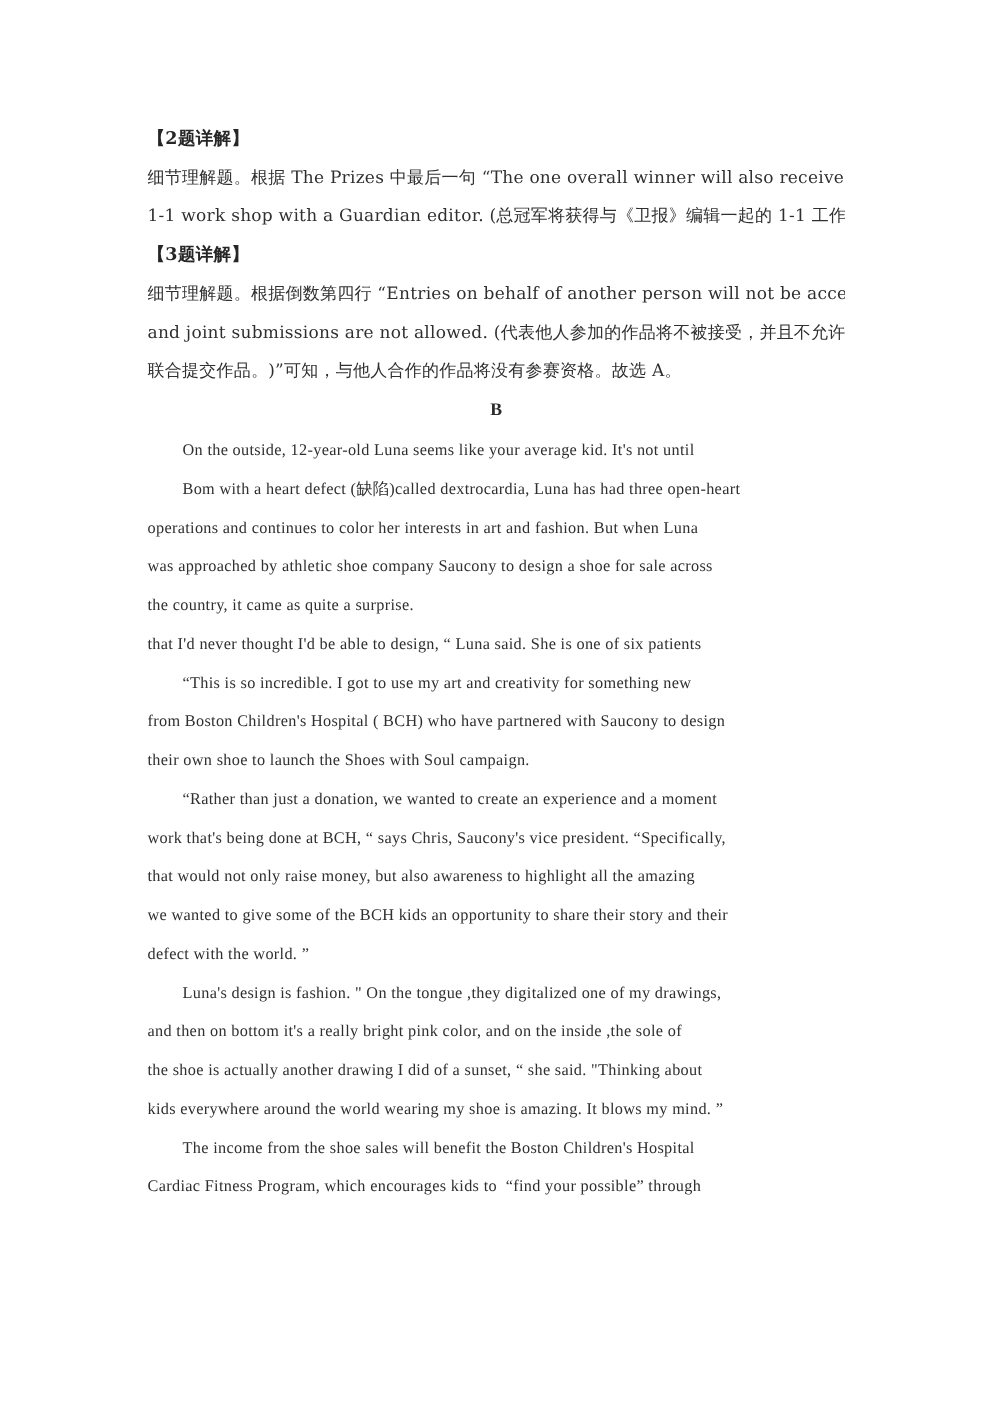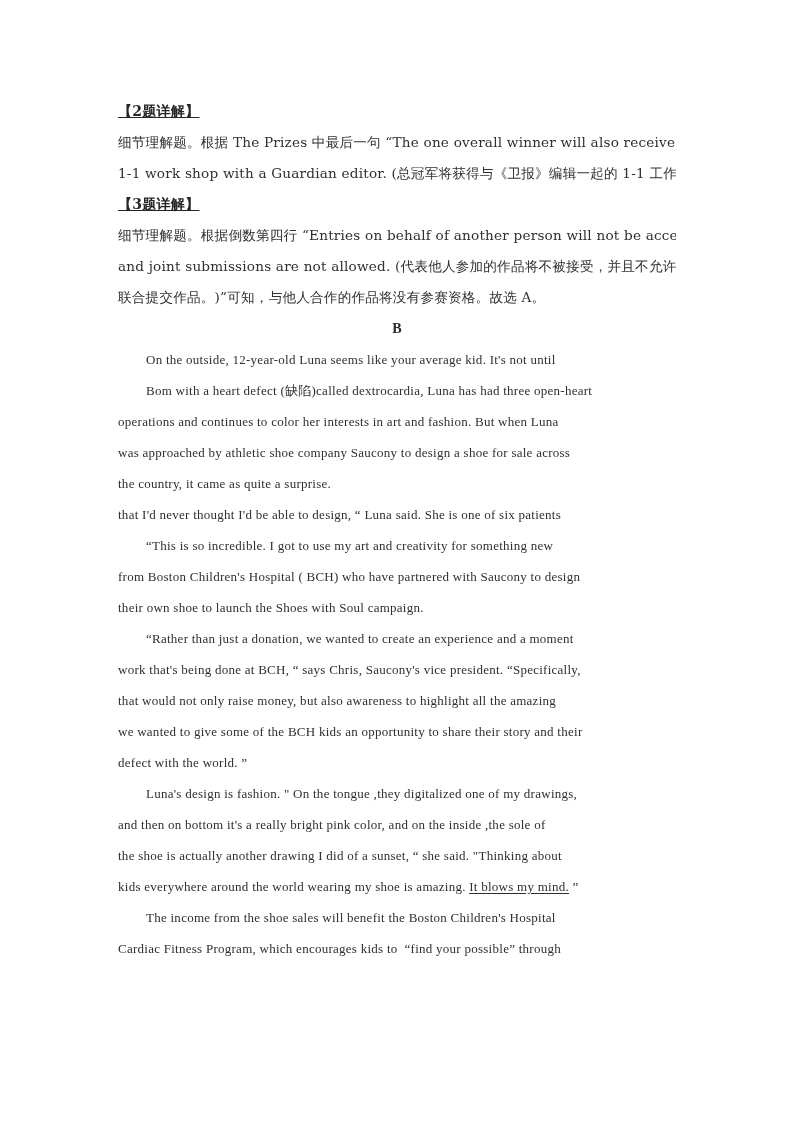--- a/index.html
+++ b/index.html
@@ -30,21 +30,20 @@
   .heading-cn {
     margin: 0;
     padding: 0;
     font-family: "DejaVu Serif", "Liberation Serif", serif;
     font-size: 14px;
     line-height: 31px;
     font-weight: 700;
     color: #262626;
     letter-spacing: 0.02em;
     text-align: left;
-    text-decoration: underline;
   }
   .section-letter {
     margin: 0;
     padding: 0;
     font-size: 14.2px;
     line-height: 31px;
     text-align: center;
     font-weight: 700;
     color: #2b2b2b;
   }
@@ -67,21 +66,20 @@
   .line.cnline {
     font-family: "DejaVu Serif", "Liberation Serif", serif;
     font-size: 13.6px;
     letter-spacing: 0.015em;
   }
   .indent {
     display: inline-block;
     width: 28px;
   }
   .u {
-    text-decoration: underline;
     text-underline-offset: 2px;
     text-align: center;
   }
   .para-block {
     margin: 0 0 0 0;
   }
 </style>
 </head>
 <body>
 

